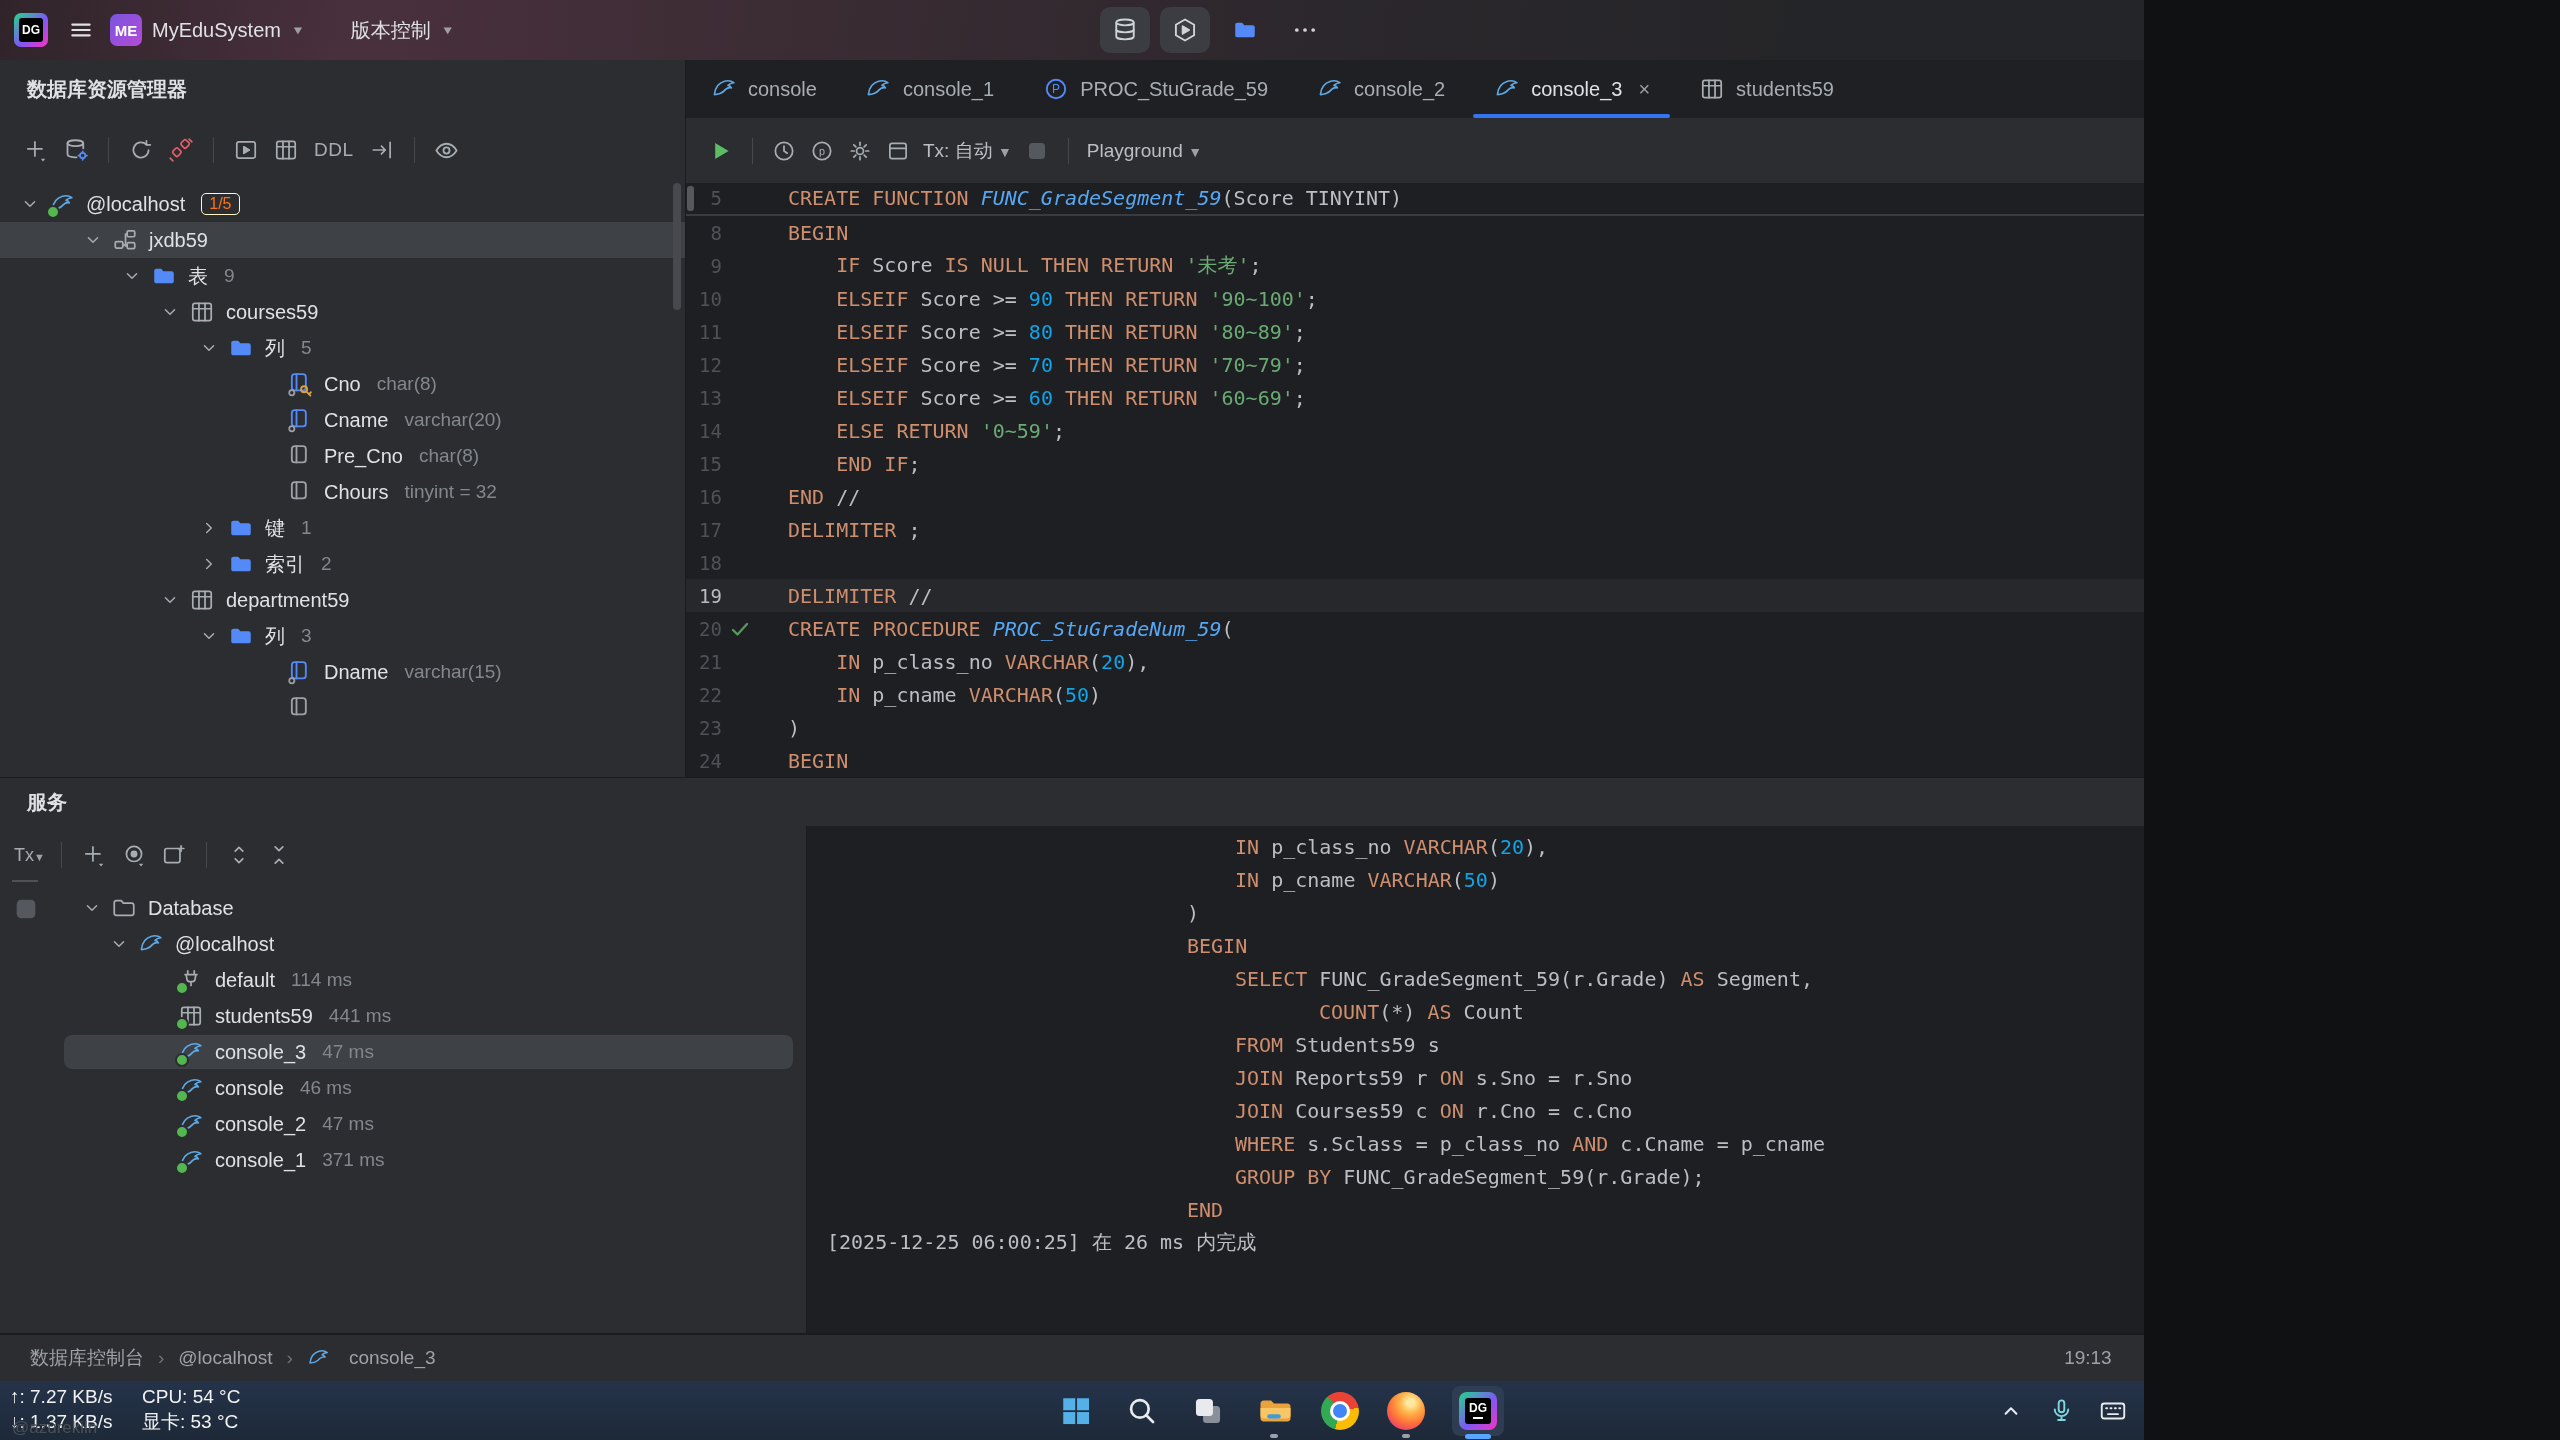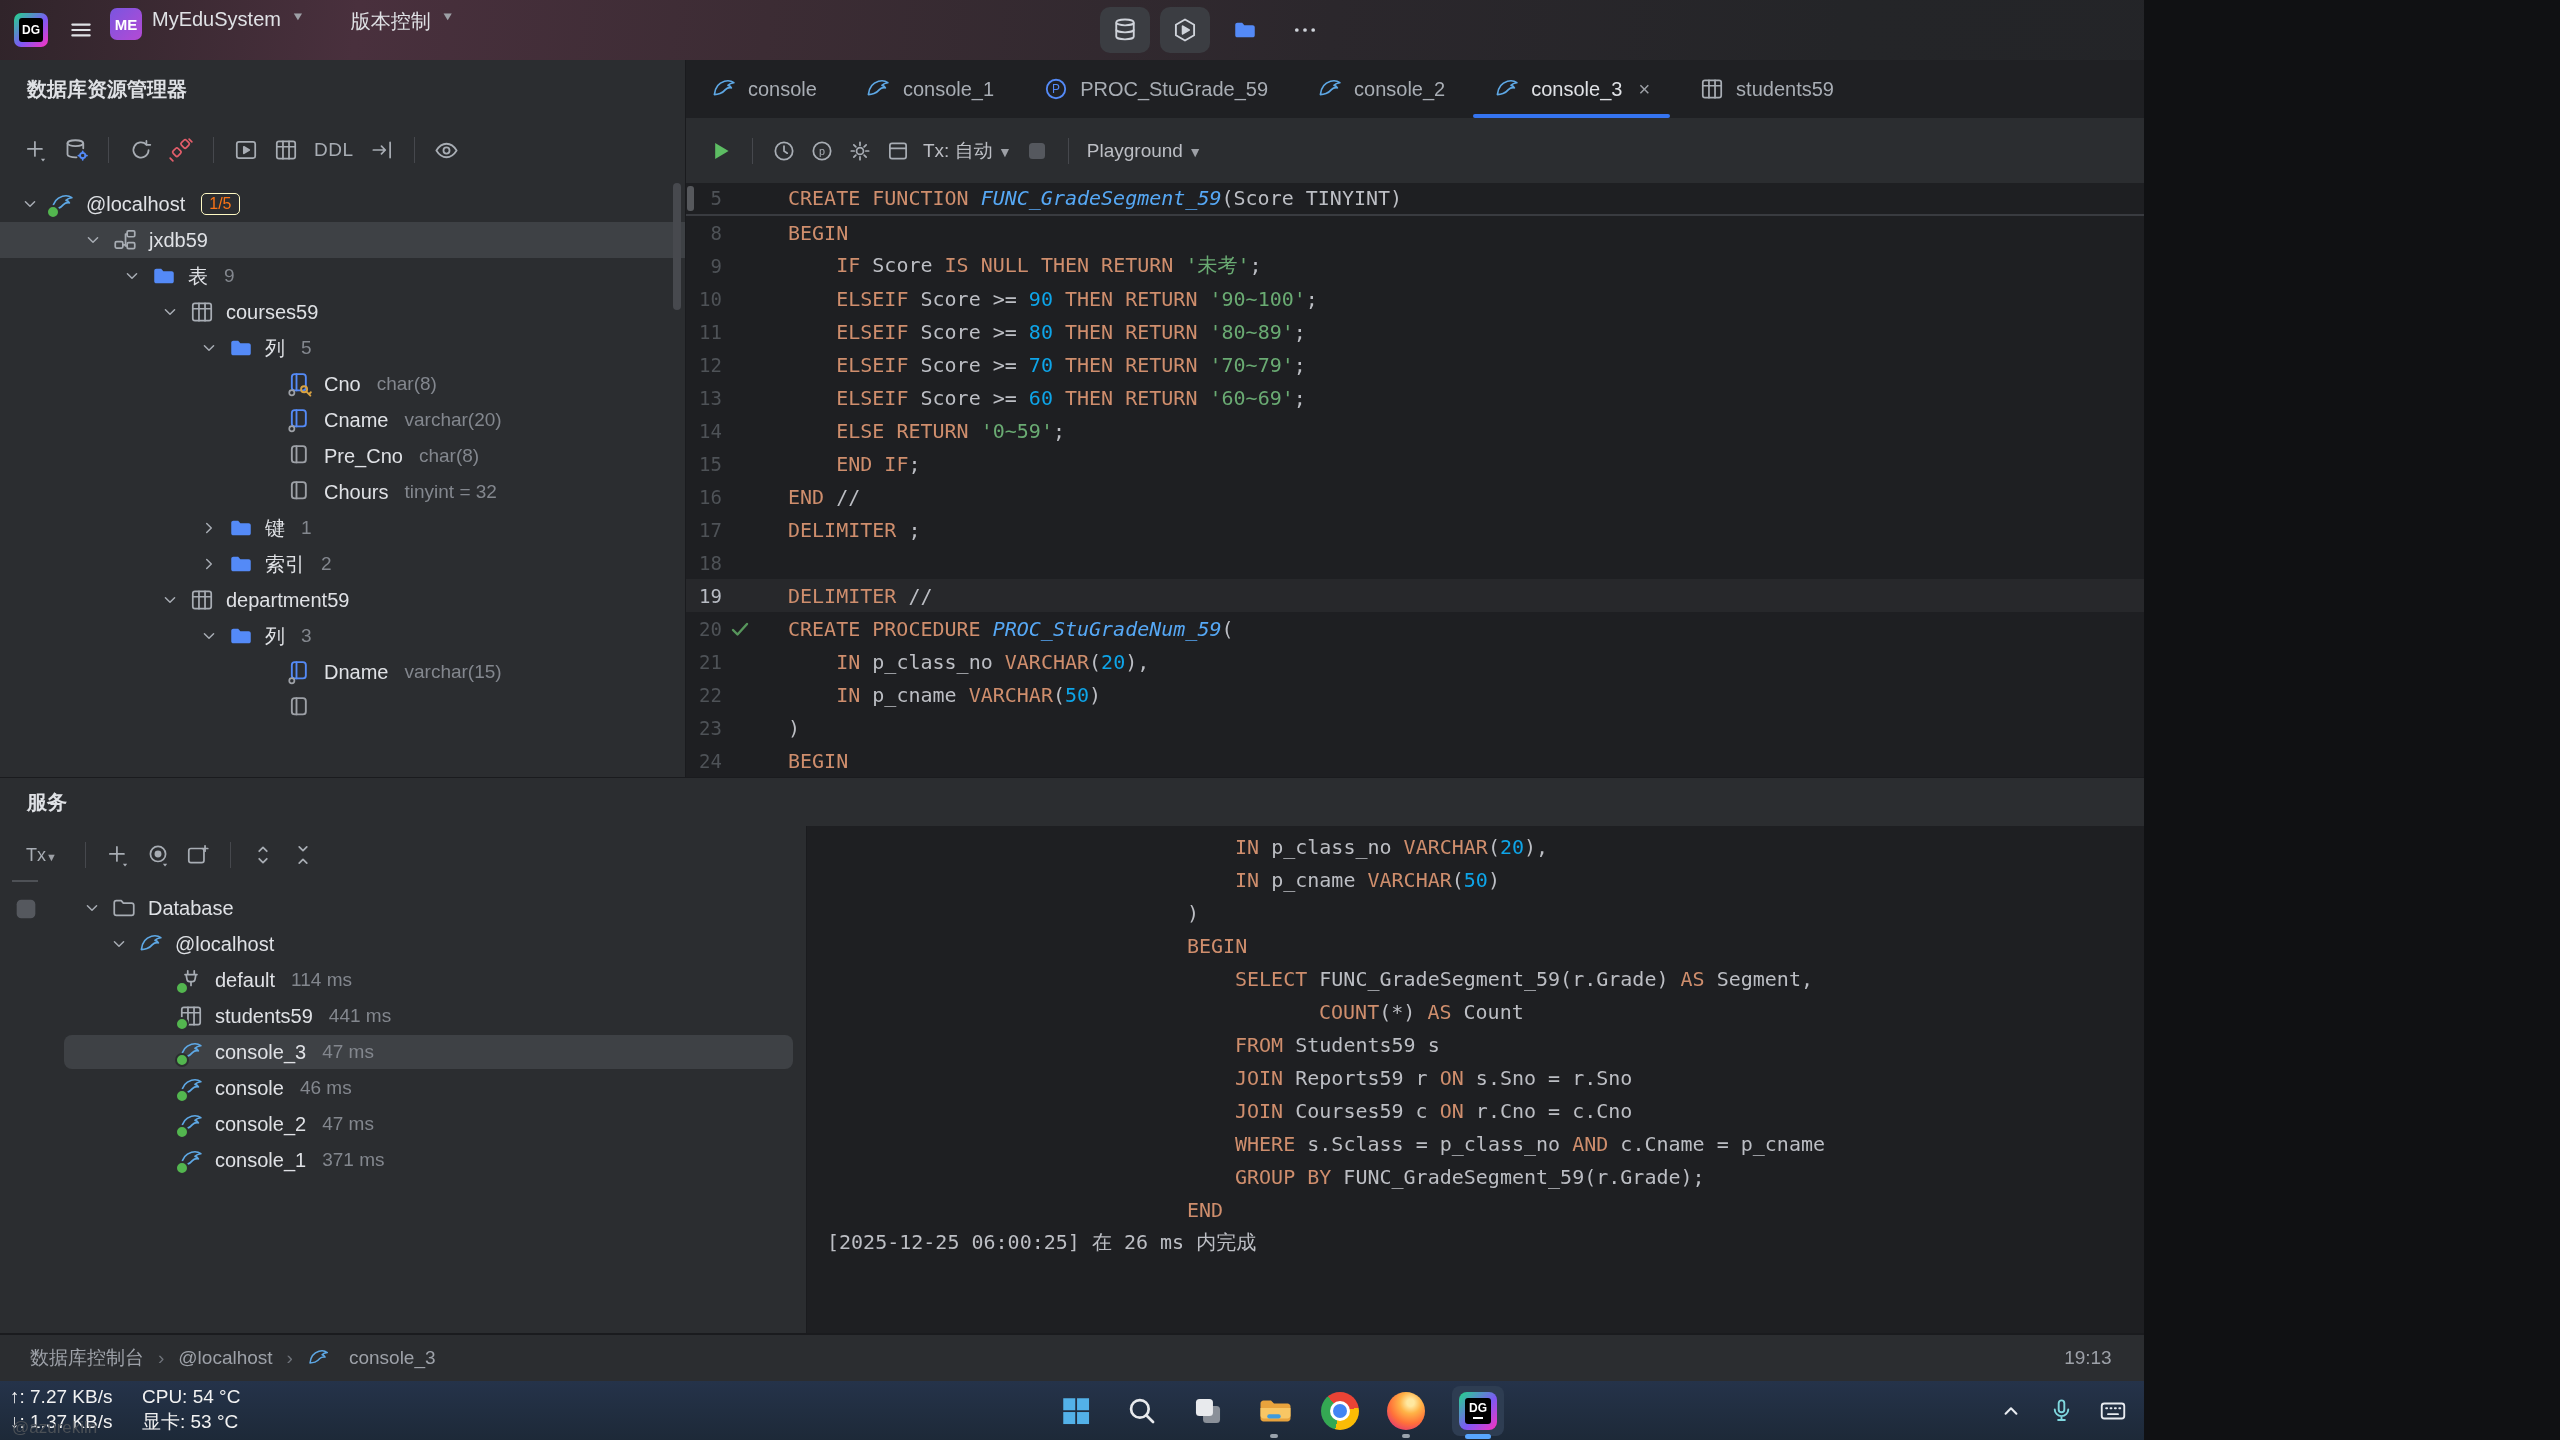--- a/index.html
+++ b/index.html
@@ -12,21 +12,21 @@
   .sep-v{width:1px;height:26px;background:#46484d;margin:0 12px;flex:0 0 auto}
 
   
   #titlebar{left:0;top:0;width:2560px;height:60px;
     background:linear-gradient(97deg,#30242a 0%,#49303d 14%,#3c2c34 30%,#2b272c 52%,#242528 72%,#232428 100%);
     display:flex;align-items:center}
   .tb-logo{width:34px;height:34px;border-radius:7px;margin:0 18px 0 14px;
     background:linear-gradient(135deg,#21d789,#7c59f5 55%,#fc31bf);position:relative}
   .tb-logo i{position:absolute;inset:5px;background:#000;border-radius:3px;color:#fff;
     font-style:normal;font-weight:bold;font-size:12px;display:flex;align-items:center;justify-content:center}
-  .tb-item{display:flex;align-items:flex-start;gap:10px;padding:0 14px;height:44px;border-radius:8px;color:#dfe1e5;font-size:20px}
+  .tb-item{display:flex;align-items:center;gap:10px;padding:0 14px;height:44px;border-radius:8px;color:#dfe1e5;font-size:20px}
   .me-badge{width:32px;height:32px;border-radius:7px;background:linear-gradient(135deg,#7a55e0,#b44ad4);
     color:#fff;font-weight:bold;font-size:15px;display:flex;align-items:center;justify-content:center}
   .caret{color:#9da0a6;font-size:14px;transform:scaleY(.8)}
   .tb-center{position:absolute;left:1100px;top:6px;display:flex;align-items:center;gap:10px;height:48px}
   .tb-btn{width:50px;height:46px;border-radius:10px;display:flex;align-items:center;justify-content:center}
   .tb-btn.on{background:#3b3d42}
   .tb-right{position:absolute;right:0;top:0;height:60px;display:flex;align-items:center}
   .tb-rbtn{width:66px;height:60px;display:flex;align-items:center;justify-content:center;position:relative}
   .dot-yellow{position:absolute;width:12px;height:12px;border-radius:50%;background:#f2c55c;right:16px;top:12px}
 
@@ -78,21 +78,21 @@
   #editor-check{position:absolute;left:1824px;top:2px}
 
   
   #svc-head{left:0;top:777px;width:2560px;height:49px;background:#2b2d30;border-top:1px solid #1a1b1e;
     display:flex;align-items:center;box-sizing:border-box}
   #svc-head .title{padding-left:27px;font-size:20px;font-weight:bold}
   #svc-head .right{position:absolute;right:18px;display:flex;align-items:center;gap:26px;color:#9da0a6}
   #svc-body{left:0;top:826px;width:807px;height:507px;background:#2b2d30;overflow:hidden}
   .s-tools{height:58px;display:flex;align-items:center;padding-left:10px}
   .s-tools .ic{width:40px;height:40px}
-  .tx-mini{font-size:18px;color:#a8adb4;margin:0 16px}
+  .tx-mini{font-size:18px;color:#a8adb4;margin:0 4px}
   #svc-stop{position:absolute;left:12px;top:69px}
   #svc-tree{position:absolute;left:0;right:0;top:64px;bottom:0;overflow:hidden}
   .srow{height:36px;display:flex;align-items:center;font-size:20px;position:relative;white-space:nowrap}
   .srow.sel::before{content:"";position:absolute;left:64px;right:14px;top:1px;bottom:1px;background:#3e4145;border-radius:8px}
   .srow>*{position:relative}
   .s-mini-line{position:absolute;left:12px;top:54px;width:26px;height:2px;background:#4e5156}
 
   
   #output{left:807px;top:826px;width:1753px;height:507px;background:#1e1f22;overflow:hidden;
     font-family:"DejaVu Sans Mono",monospace;font-size:20px}

